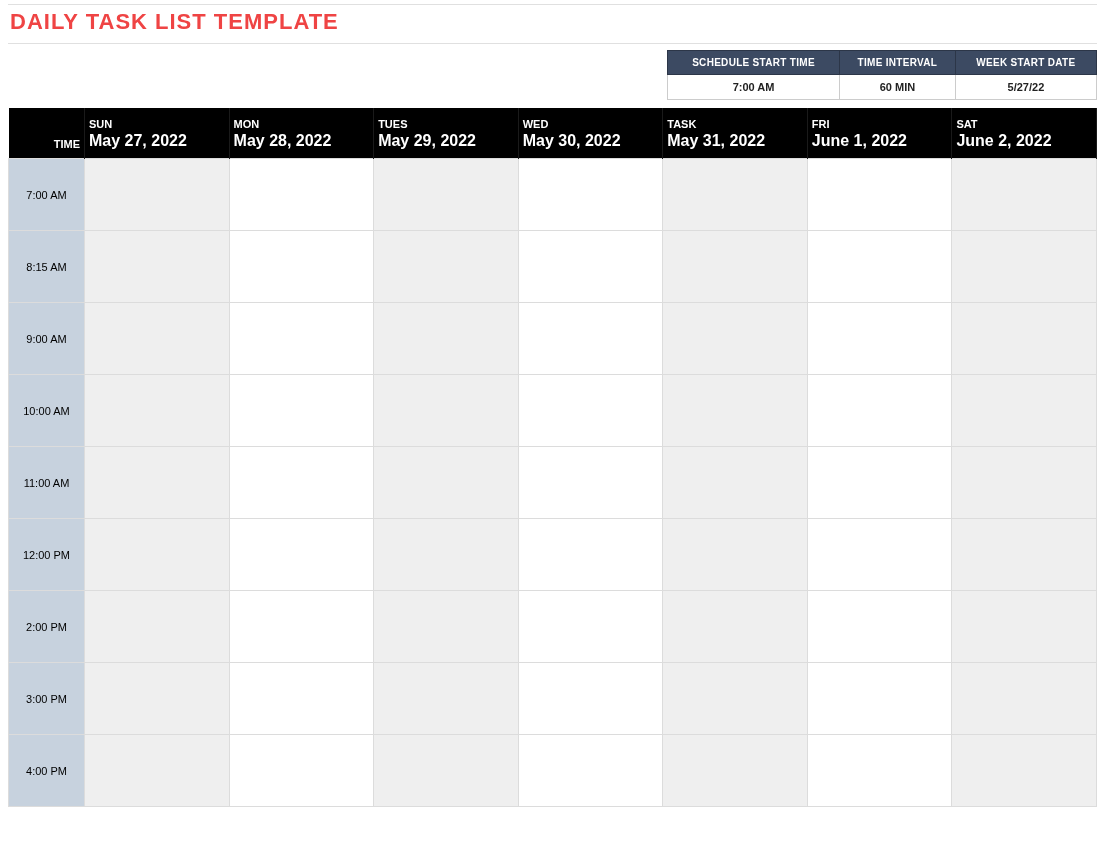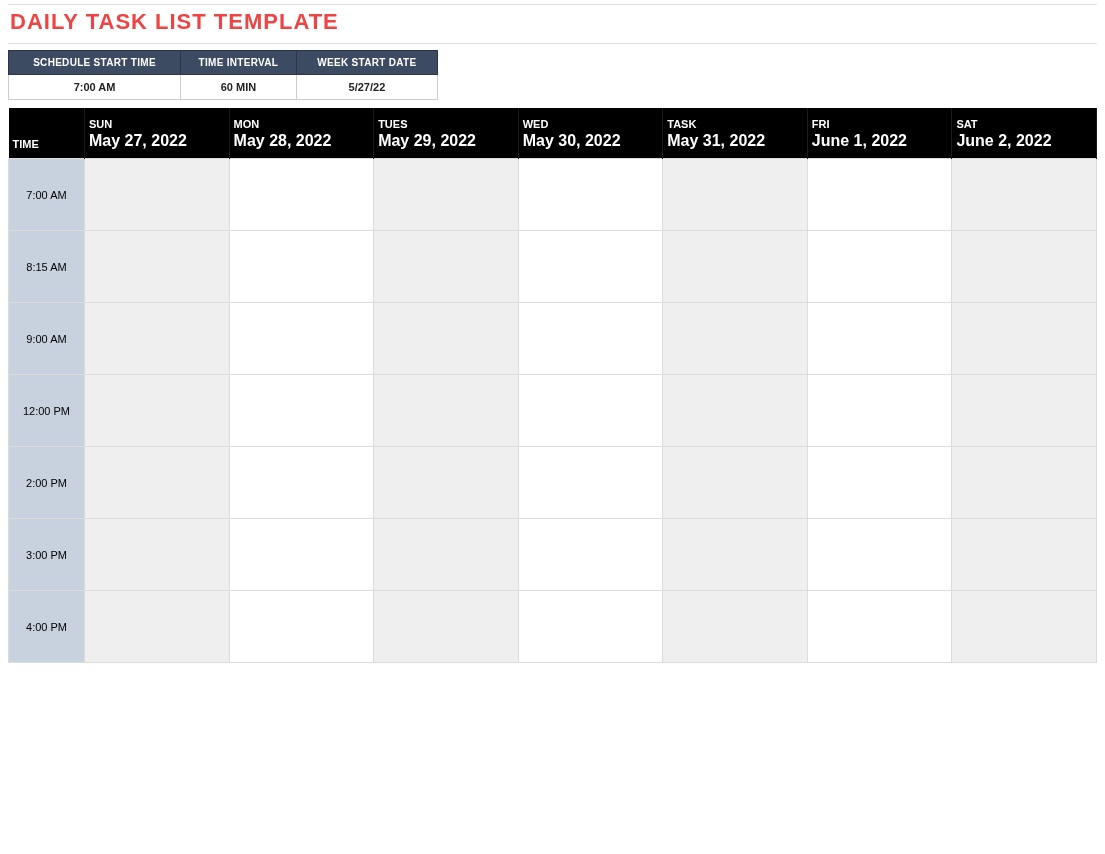--- a/index.html
+++ b/index.html
@@ -18,21 +18,21 @@
     font-size: 22px;
     font-weight: 700;
     letter-spacing: 1px;
     color: #ef4444;
     padding: 4px 0 8px 2px;
     border-top: 1px solid #e0e0e0;
     border-bottom: 1px solid #e0e0e0;
   }
   .settings-wrap {
     display: flex;
-    justify-content: flex-start;
+    justify-content: flex-end;
     padding: 6px 0 8px 0;
   }
   .settings-table {
     border-collapse: collapse;
     width: 430px;
   }
   .settings-table th {
     background: #3c4a62;
     color: #fff;
     font-size: 10px;
@@ -65,21 +65,21 @@
     border-right: 1px solid #1a1a1a;
   }
   .schedule thead th .sub {
     display: block;
     font-size: 16px;
     font-weight: 700;
     margin-top: 2px;
   }
   .schedule thead th.time-head {
     vertical-align: bottom;
-    text-align: left;
+    text-align: right;
     width: 76px;
     padding-bottom: 8px;
   }
   .schedule tbody td, .schedule tbody th {
     border: 1px solid #dcdcdc;
     height: 72px;
   }
   .schedule tbody th.time-cell {
     background: #c7d2de;
     font-size: 11px;
@@ -180,20 +180,40 @@
           <th class="time-cell">9:00 AM</th>
           <td class="shaded"></td>
           <td></td>
           <td class="shaded"></td>
           <td></td>
           <td class="shaded"></td>
           <td></td>
           <td class="shaded"></td>
         </tr>
         <tr>
+          <th class="time-cell">10:00 AM</th>
+          <td class="shaded"></td>
+          <td></td>
+          <td class="shaded"></td>
+          <td></td>
+          <td class="shaded"></td>
+          <td></td>
+          <td class="shaded"></td>
+        </tr>
+        <tr>
+          <th class="time-cell">11:00 AM</th>
+          <td class="shaded"></td>
+          <td></td>
+          <td class="shaded"></td>
+          <td></td>
+          <td class="shaded"></td>
+          <td></td>
+          <td class="shaded"></td>
+        </tr>
+        <tr>
           <th class="time-cell">12:00 PM</th>
           <td class="shaded"></td>
           <td></td>
           <td class="shaded"></td>
           <td></td>
           <td class="shaded"></td>
           <td></td>
           <td class="shaded"></td>
         </tr>
         <tr>

